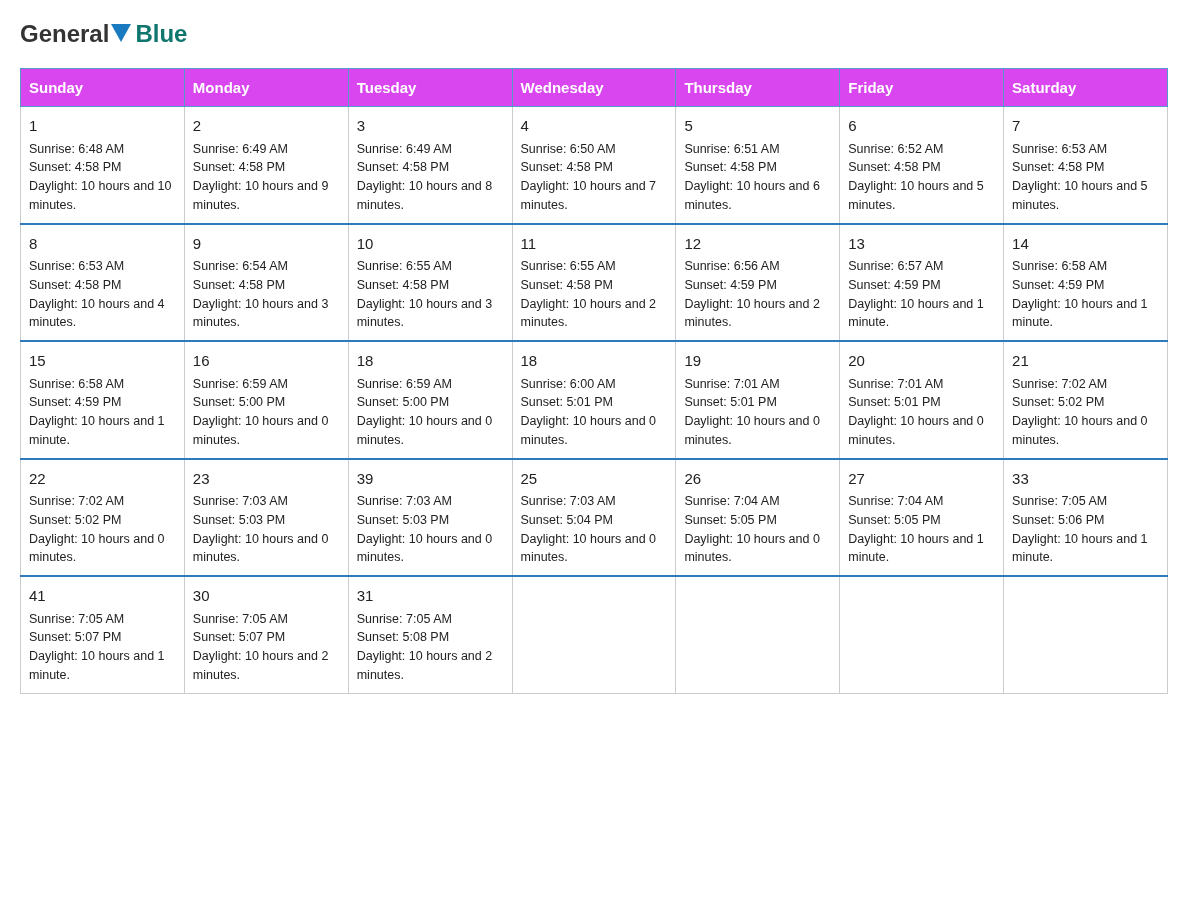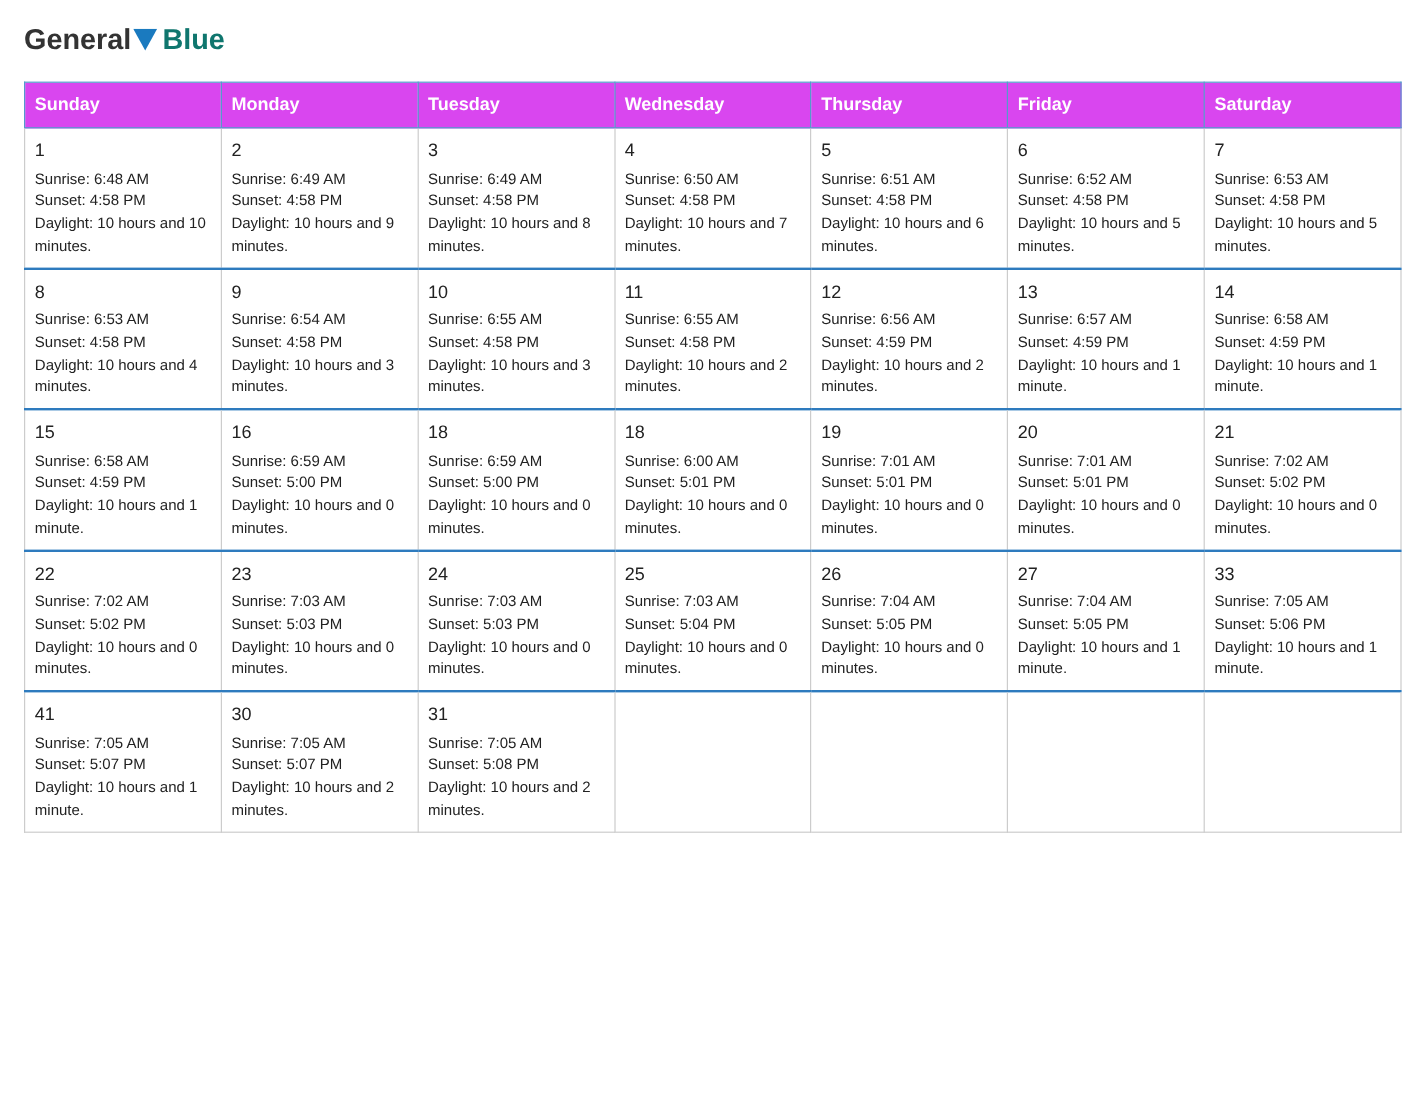--- a/index.html
+++ b/index.html
@@ -128,21 +128,21 @@
         <td><span class="day-number">16</span><span>Sunrise: 6:59 AM</span><br><span>Sunset: 5:00 PM</span><br><span>Daylight: 10 hours and 0 minutes.</span></td>
         <td><span class="day-number">18</span><span>Sunrise: 6:59 AM</span><br><span>Sunset: 5:00 PM</span><br><span>Daylight: 10 hours and 0 minutes.</span></td>
         <td><span class="day-number">18</span><span>Sunrise: 6:00 AM</span><br><span>Sunset: 5:01 PM</span><br><span>Daylight: 10 hours and 0 minutes.</span></td>
         <td><span class="day-number">19</span><span>Sunrise: 7:01 AM</span><br><span>Sunset: 5:01 PM</span><br><span>Daylight: 10 hours and 0 minutes.</span></td>
         <td><span class="day-number">20</span><span>Sunrise: 7:01 AM</span><br><span>Sunset: 5:01 PM</span><br><span>Daylight: 10 hours and 0 minutes.</span></td>
         <td><span class="day-number">21</span><span>Sunrise: 7:02 AM</span><br><span>Sunset: 5:02 PM</span><br><span>Daylight: 10 hours and 0 minutes.</span></td>
       </tr>
       <tr class="row-divider">
         <td><span class="day-number">22</span><span>Sunrise: 7:02 AM</span><br><span>Sunset: 5:02 PM</span><br><span>Daylight: 10 hours and 0 minutes.</span></td>
         <td><span class="day-number">23</span><span>Sunrise: 7:03 AM</span><br><span>Sunset: 5:03 PM</span><br><span>Daylight: 10 hours and 0 minutes.</span></td>
-        <td><span class="day-number">24</span><span>Sunrise: 7:03 AM</span><br><span>Sunset: 5:03 PM</span><br><span>Daylight: 10 hours and 0 minutes.</span></td>
+        <td><span class="day-number">39</span><span>Sunrise: 7:03 AM</span><br><span>Sunset: 5:03 PM</span><br><span>Daylight: 10 hours and 0 minutes.</span></td>
         <td><span class="day-number">25</span><span>Sunrise: 7:03 AM</span><br><span>Sunset: 5:04 PM</span><br><span>Daylight: 10 hours and 0 minutes.</span></td>
         <td><span class="day-number">26</span><span>Sunrise: 7:04 AM</span><br><span>Sunset: 5:05 PM</span><br><span>Daylight: 10 hours and 0 minutes.</span></td>
         <td><span class="day-number">27</span><span>Sunrise: 7:04 AM</span><br><span>Sunset: 5:05 PM</span><br><span>Daylight: 10 hours and 1 minute.</span></td>
         <td><span class="day-number">33</span><span>Sunrise: 7:05 AM</span><br><span>Sunset: 5:06 PM</span><br><span>Daylight: 10 hours and 1 minute.</span></td>
       </tr>
       <tr class="row-divider">
         <td><span class="day-number">41</span><span>Sunrise: 7:05 AM</span><br><span>Sunset: 5:07 PM</span><br><span>Daylight: 10 hours and 1 minute.</span></td>
         <td><span class="day-number">30</span><span>Sunrise: 7:05 AM</span><br><span>Sunset: 5:07 PM</span><br><span>Daylight: 10 hours and 2 minutes.</span></td>
         <td><span class="day-number">31</span><span>Sunrise: 7:05 AM</span><br><span>Sunset: 5:08 PM</span><br><span>Daylight: 10 hours and 2 minutes.</span></td>
         <td class="empty-cell"></td>

